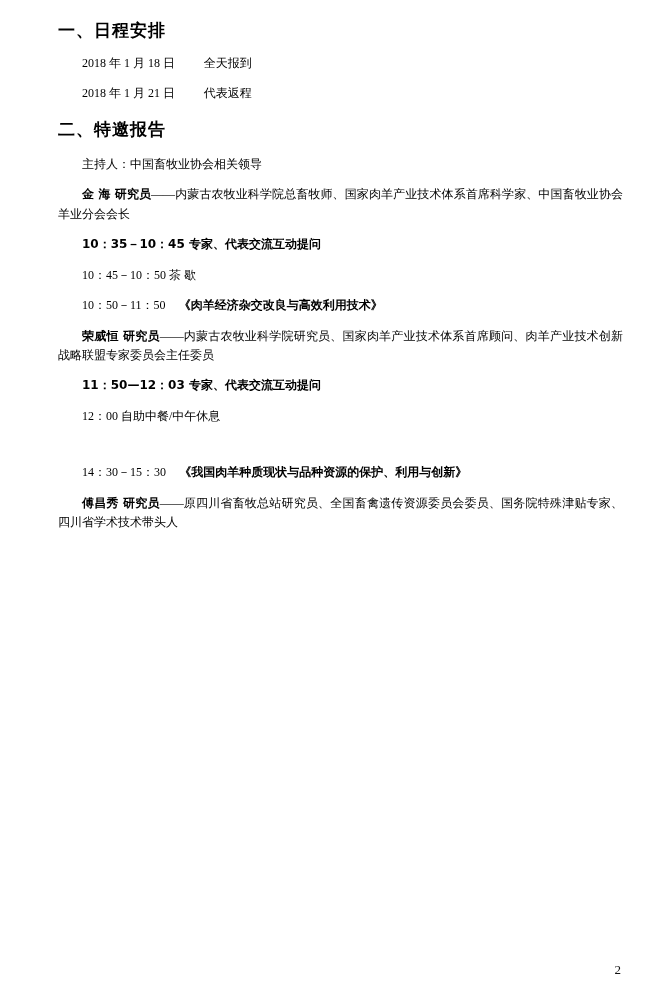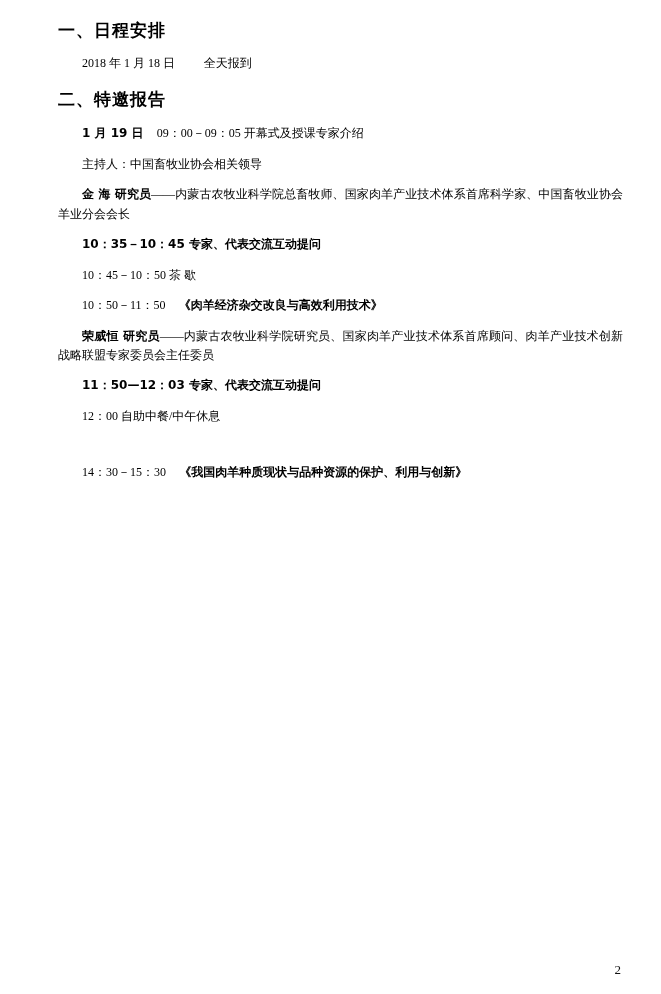--- a/index.html
+++ b/index.html
@@ -73,26 +73,26 @@
 
 <div class="page">
 
   <h1 class="heading">一、日程安排</h1>
 
   <p class="para indent">
     <span>2018 年 1 月 18 日</span><span class="tight-sp"></span><span>全天报到</span>
   </p>
 
 
+  <p class="para indent">
+    <span>2018 年 1 月 21 日</span><span class="tight-sp"></span><span>代表返程</span>
+  </p>
 
   <h1 class="heading second">二、特邀报告</h1>
 
-  <p class="para indent">
-    <span class="b">1 月 19 日</span><span class="sp1"></span><span>09：00－09：05 开幕式及授课专家介绍</span>
-  </p>
 
   <p class="para indent">主持人：中国畜牧业协会相关领导</p>
 
 
   <p class="para indent">
     <span class="b">金  海 研究员</span><span>——内蒙古农牧业科学院总畜牧师、国家肉羊产业技术体系首席科学家、中国畜牧业协会羊业分会会长</span>
   </p>
 
   <p class="para indent b">10：35－10：45 专家、代表交流互动提问</p>
 
@@ -109,16 +109,19 @@
   <p class="para indent b">11：50—12：03 专家、代表交流互动提问</p>
 
   <p class="para indent">12：00   自助中餐/中午休息</p>
 
   <div class="gap"></div>
 
   <p class="para indent">
     <span>14：30－15：30</span><span class="sp1"></span><span class="b">《我国肉羊种质现状与品种资源的保护、利用与创新》</span>
   </p>
 
+  <p class="para indent">
+    <span class="b">傅昌秀 研究员</span><span>——原四川省畜牧总站研究员、全国畜禽遗传资源委员会委员、国务院特殊津贴专家、四川省学术技术带头人</span>
+  </p>
 
   <div class="pagenum">2</div>
 
 </div>
 
 </body></html>

